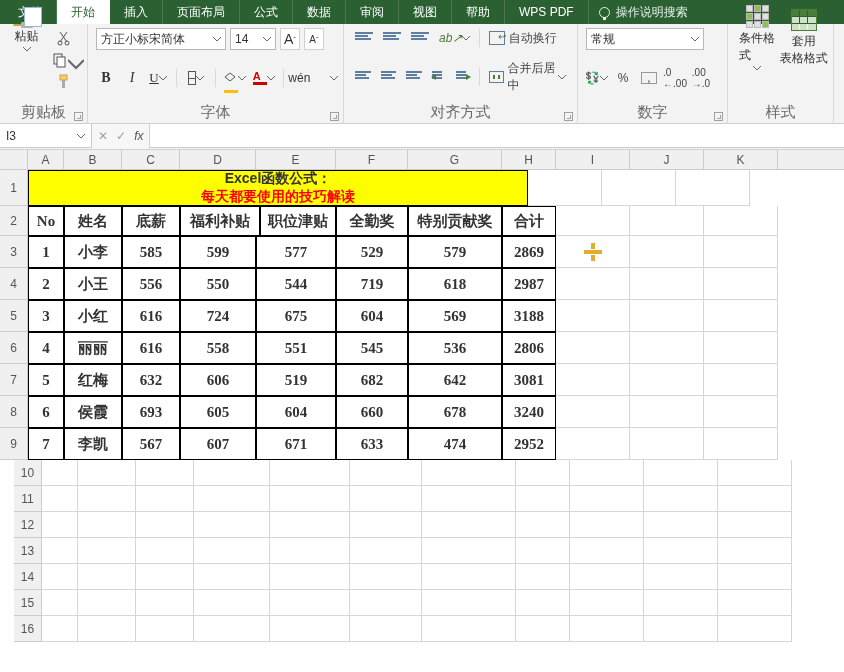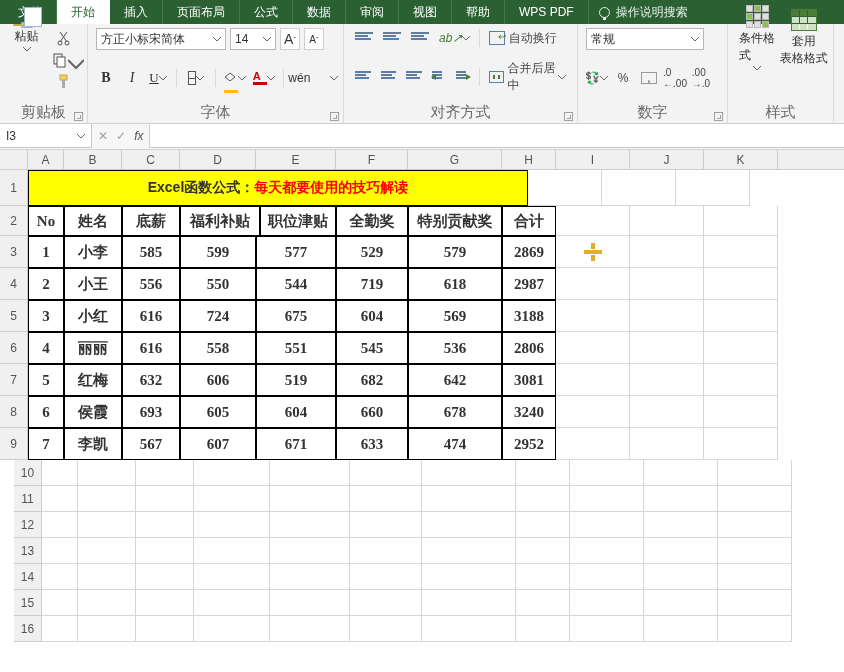--- a/index.html
+++ b/index.html
@@ -433,21 +433,21 @@
     <div class="ch colG">G</div>
     <div class="ch colH">H</div>
     <div class="ch colI">I</div>
     <div class="ch colJ">J</div>
     <div class="ch colK">K</div>
   </div>
 
   <div class="datarows" id="rows">
       <div class="drow" style="height: 36px;">
         <div class="rowhdcell" style="height: 36px;">1</div>
-        <div class="dc title-cell" style="width: 500px;">
+        <div class="dc title-cell" style="width: 500px; flex-direction: column;">
           <span>Excel函数公式：</span>
           <span class="red">每天都要使用的技巧解读</span>
         </div>
         <div class="dc colI"></div>
         <div class="dc colJ"></div>
         <div class="dc colK"></div>
       </div>
       <div class="drow" style="height: 30px;">
         <div class="rowhdcell" style="height: 30px;">2</div>
         <div class="dc colA tcell thdr">No</div>

